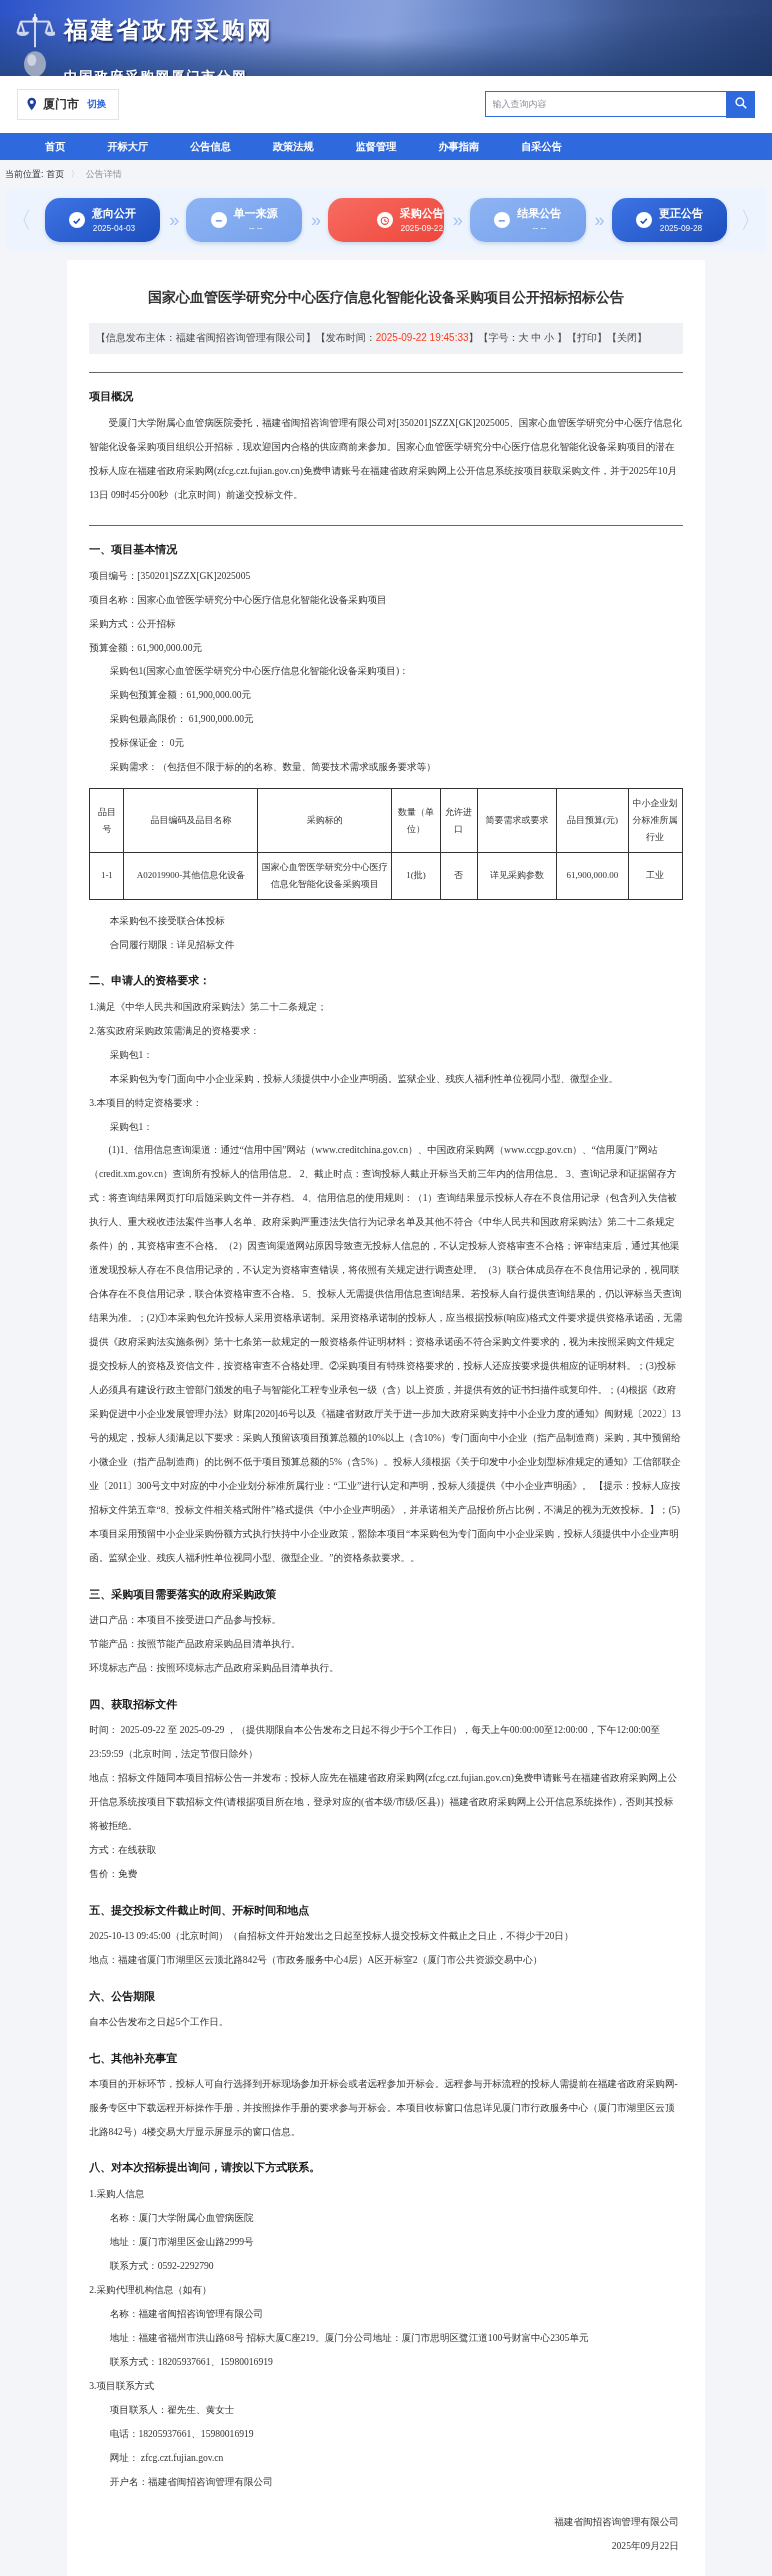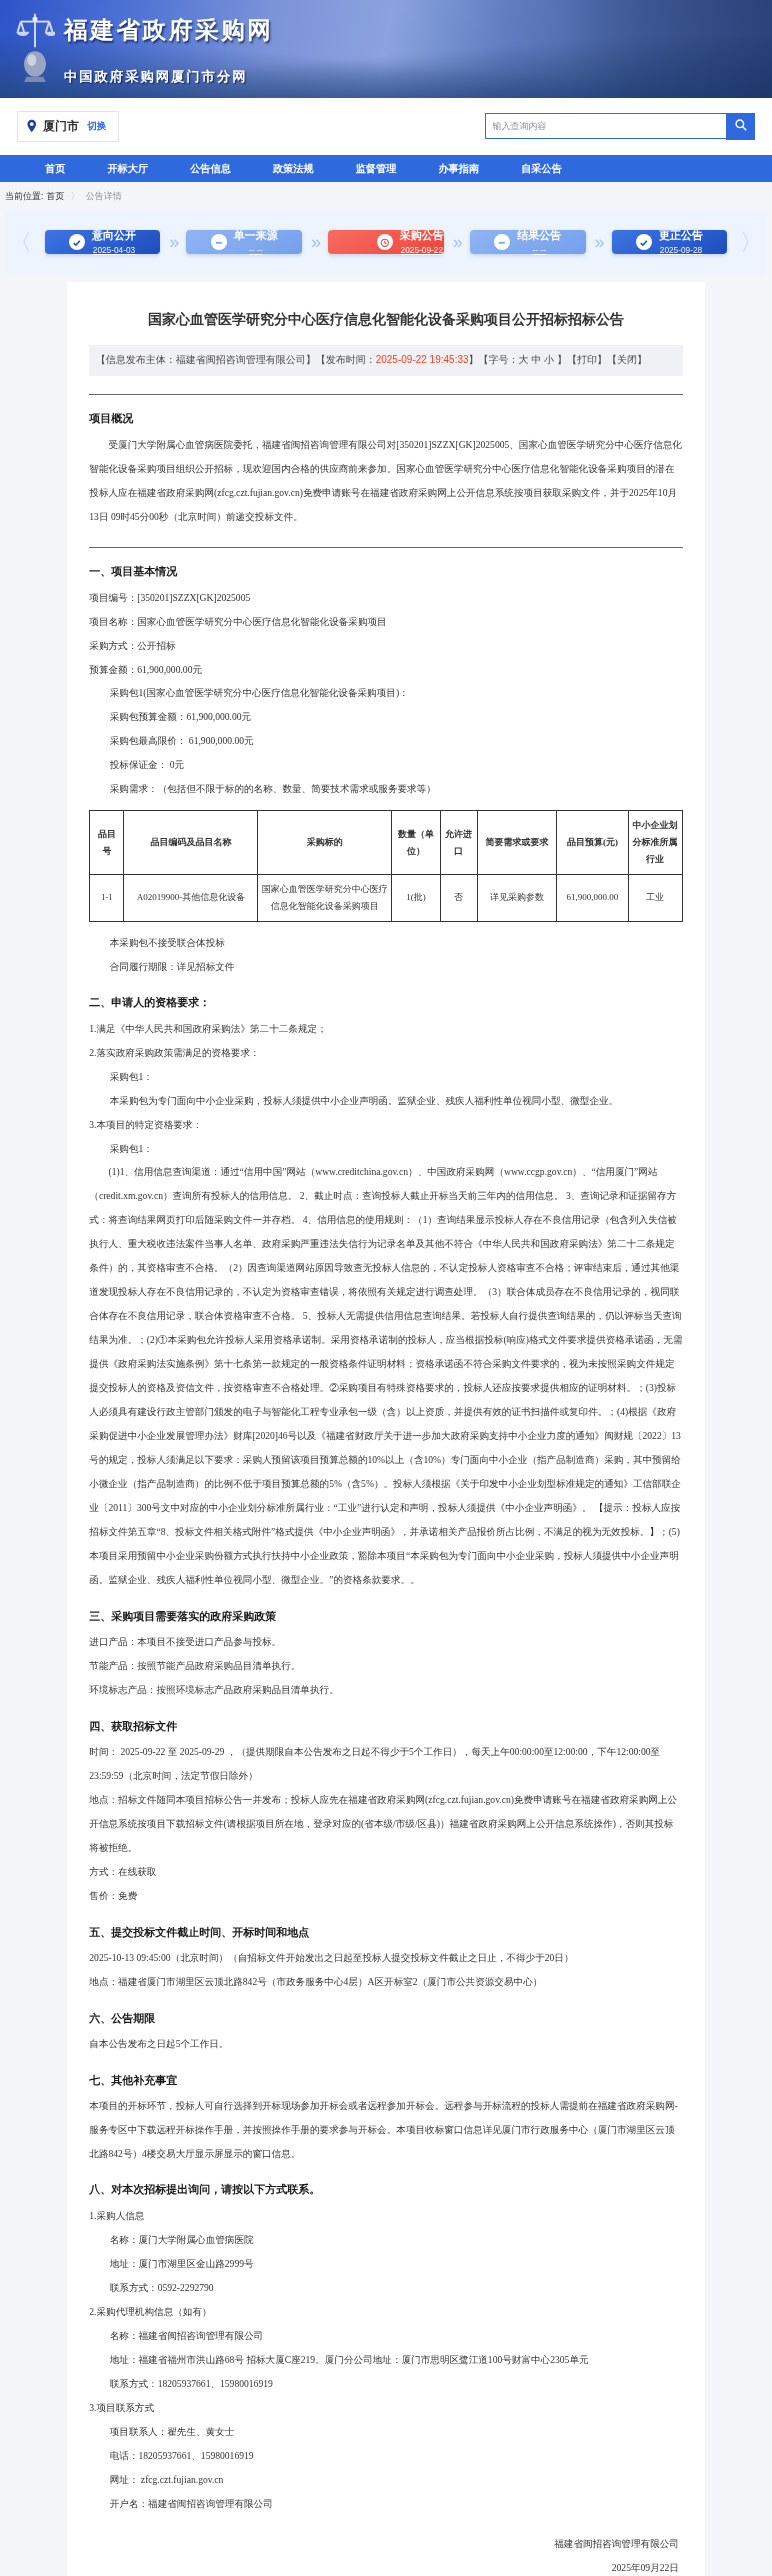--- a/index.html
+++ b/index.html
@@ -1,18 +1,18 @@
 <!DOCTYPE html>
 <html style="font-size:10.2px"><head>
 <meta charset="utf-8">
 <style>
   html,body{margin:0;padding:0;background:#eef1f5;}
   .page{width:772px;margin:0 auto;background:#f3f5f8;font-family:"Liberation Sans","DejaVu Sans",sans-serif;color:#333;}
   
-  .banner{height:98px;position:relative;overflow:hidden;
+  .banner{height:76px;position:relative;overflow:hidden;
     background:linear-gradient(100deg,#2d53c9 0%,#4a6fd4 15%,#7b93d8 35%,#8aa3de 50%,#5f7dc0 65%,#46619f 82%,#3d5694 100%);}
   .banner::before{content:"";position:absolute;left:0;right:0;bottom:0;height:61px;
     background:linear-gradient(to top right,rgba(36,70,128,.85) 0%,rgba(36,70,128,0) 55%),
                linear-gradient(to top left,rgba(28,58,108,.8) 0%,rgba(28,58,108,0) 60%);}
   .banner::after{content:"";position:absolute;right:0;top:0;width:45%;height:100%;
     background:linear-gradient(255deg,rgba(22,46,94,.5),rgba(22,46,94,0) 60%);}
   .logo{position:absolute;left:15.3px;top:10.2px;z-index:3;}
   .banner-text{position:absolute;left:64px;top:14px;z-index:3;color:#fff;}
   .site-title{font-size:23.6px;font-weight:bold;letter-spacing:2.6px;text-shadow:1.3px 1.9px 1.9px rgba(8,16,50,.65);}
   .site-subtitle{font-size:13.4px;font-weight:bold;letter-spacing:1.9px;margin-top:22px;text-shadow:1.3px 1.3px 1.3px rgba(8,16,50,.65);}
@@ -30,43 +30,43 @@
   .nav-item{color:#fff;font-size:10.2px;font-weight:bold;line-height:27px;padding:0 21px;cursor:pointer;}
   
   .breadcrumb{padding:7.7px 5.1px 6.4px;font-size:9px;color:#333;}
   .breadcrumb .sep{color:#b5bac2;margin:0 3.8px;}
   .breadcrumb .current{color:#8d929b;}
   .breadcrumb .home{cursor:pointer;}
   
   .steps{margin:1.3px 5.1px 7.7px;background:#edf4fd;border-radius:6.4px;height:64px;display:flex;align-items:center;justify-content:center;gap:9px;}
   .chev{font-size:23px;color:#c3d7f5;font-weight:300;cursor:pointer;line-height:1;padding:0 3.8px;user-select:none;}
   .sep-arrow{font-size:18px;color:#a3c3f2;line-height:1;letter-spacing:-1.9px;user-select:none;}
-  .pill{width:125px;height:24px;border-radius:4px;display:flex;align-items:center;justify-content:center;gap:7px;color:#fff;cursor:pointer;box-shadow:0 1.9px 3.8px rgba(40,80,160,.18);}
+  .pill{width:125px;height:44px;border-radius:15px;display:flex;align-items:center;justify-content:center;gap:7px;color:#fff;cursor:pointer;box-shadow:0 1.9px 3.8px rgba(40,80,160,.18);}
   .pill.done{background:linear-gradient(150deg,#3e74e4,#1c4dbd);}
   .pill.pend{background:linear-gradient(150deg,#8fb4f3,#74a0ec);}
   .pill.act{background:linear-gradient(150deg,#f76c62,#ee463a);justify-content:flex-end;}
   .s-icon{width:16px;height:16px;border-radius:50%;background:#fff;display:flex;align-items:center;justify-content:center;flex:none;}
   .s-col{text-align:center;}
   .s-label{font-size:11px;font-weight:bold;line-height:1.2;}
-  .s-date{font-size:8.3px;margin-top:2.6px;opacity:.95;text-decoration:underline;}
+  .s-date{font-size:8.3px;margin-top:2.6px;opacity:.95;}
   
   .card{width:638px;margin:0 auto;background:#fff;box-sizing:border-box;padding:19px 22.3px 77px;}
   .article-title{text-align:center;font-size:14px;font-weight:bold;color:#333;margin:7.7px 0 15.3px;line-height:1.5;}
   .info-bar{background:#f0f1f4;padding:8.3px 6.4px;text-align:left;font-size:10px;color:#4a4a4a;}
   .info-bar .time{color:#ff3c1e;}
   .info-bar .ctl{cursor:pointer;}
   .content{font-family:"Liberation Serif","DejaVu Serif",serif;font-size:9.6px;color:#333;}
   .rule{border:0;border-top:0.6px solid #666;margin:18px 0 0;}
   .content h3{font-size:11px;color:#1b1b1b;margin:16.6px 0 6.4px;font-weight:bold;}
   .content p{margin:0;line-height:2.5;}
   .ti{text-indent:2em;}
   .ind{padding-left:20.4px;}
   table.goods{border-collapse:collapse;width:100%;margin:9px 0;table-layout:fixed;}
   table.goods th,table.goods td{border:0.6px solid #333;padding:5.7px 3.2px;font-size:9px;text-align:center;line-height:1.9;word-break:break-all;}
-  table.goods th{font-weight:bold;}
+  table.goods th{font-weight:normal;}
   .sign{ text-align:right;margin-top:16.6px;line-height:2.6;padding-right:3.8px;}
 </style>
 </head>
 <body>
 
 <div class="page">
 
   <header class="banner">
     <div class="logo">
       <svg width="40" height="72" viewBox="0 0 62 112">

